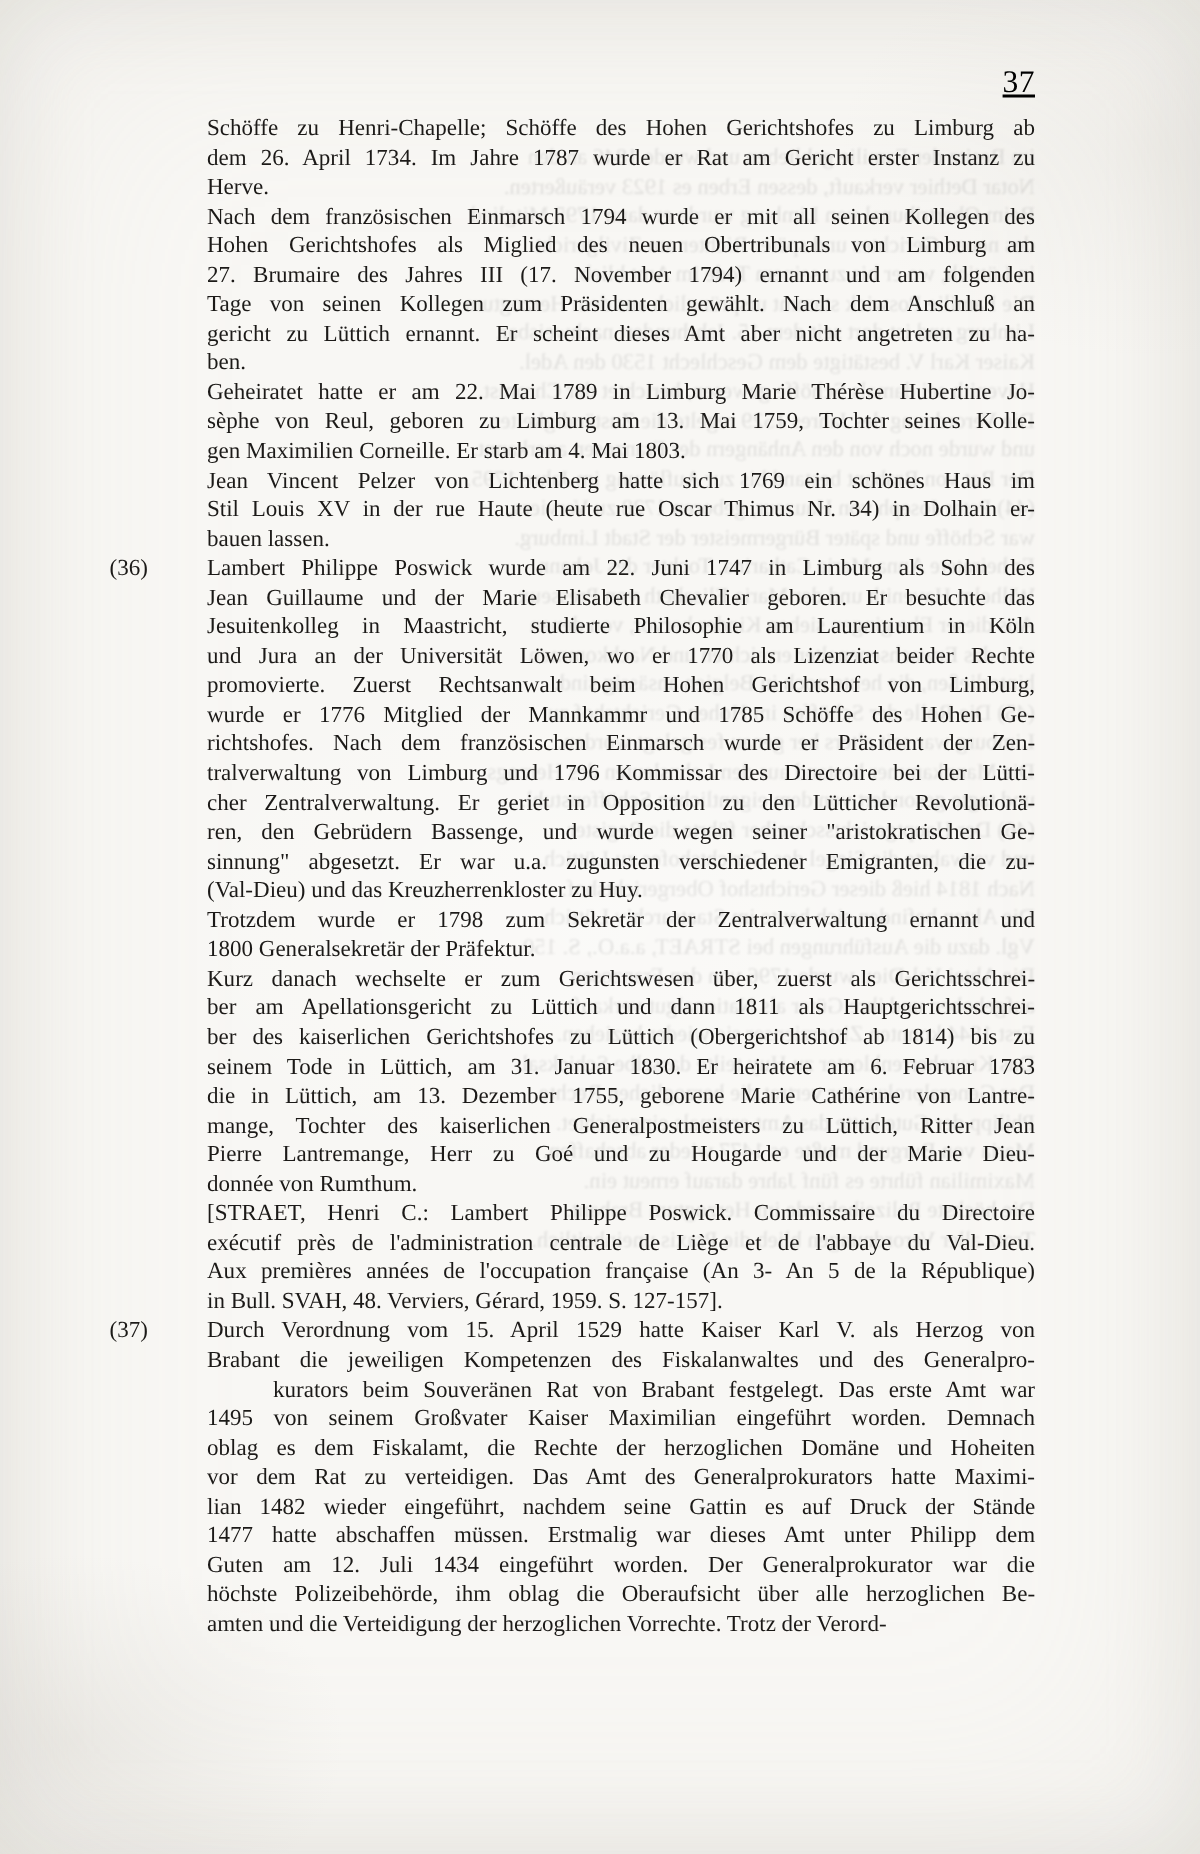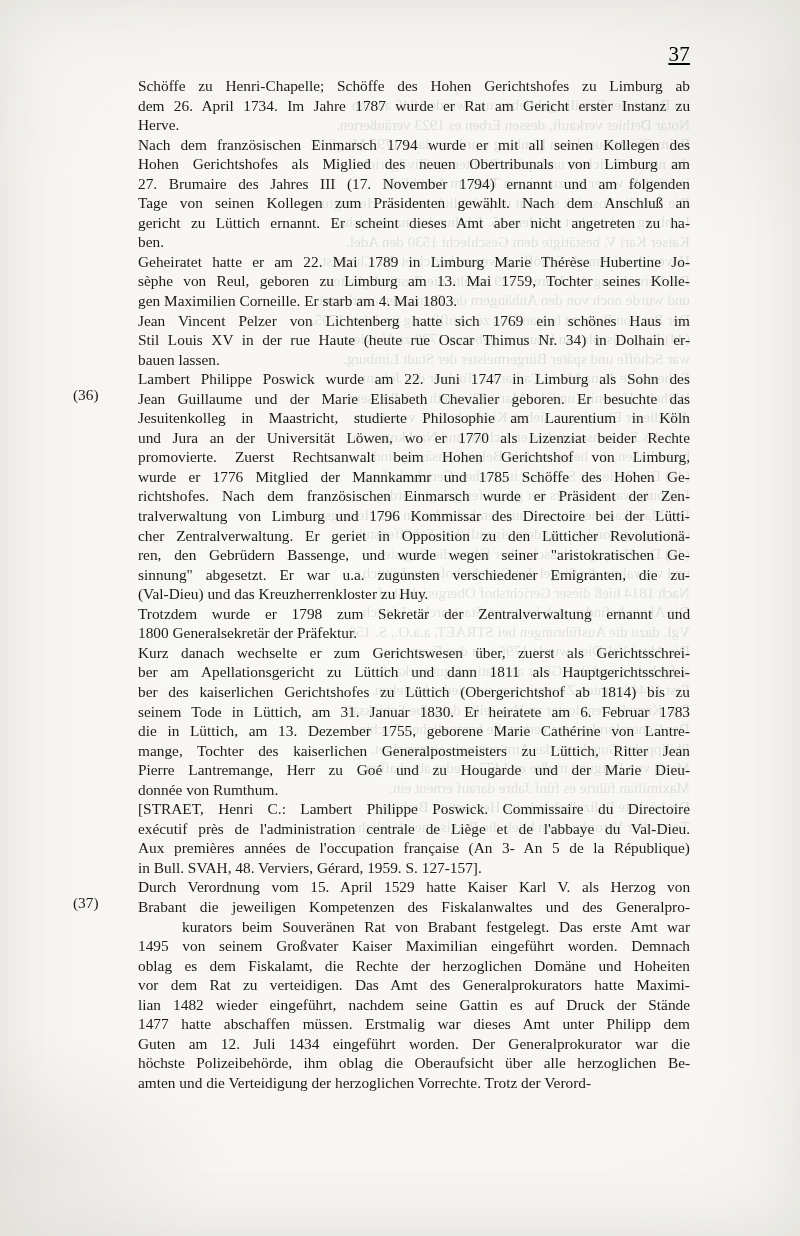--- a/index.html
+++ b/index.html
@@ -90,21 +90,21 @@
   }
 
   
   .para {
     position: relative;
     padding-left: 65px;      
   }
   .para .marker {
     position: absolute;
     left: 0;
-    top: 16px;
+    top: 0;
     width: 56px;
     text-align: left;
     font-size: 15.35px;
   }
   .para.nomarker { }
 
   
   .ln {
     display: block;
     white-space: pre;

